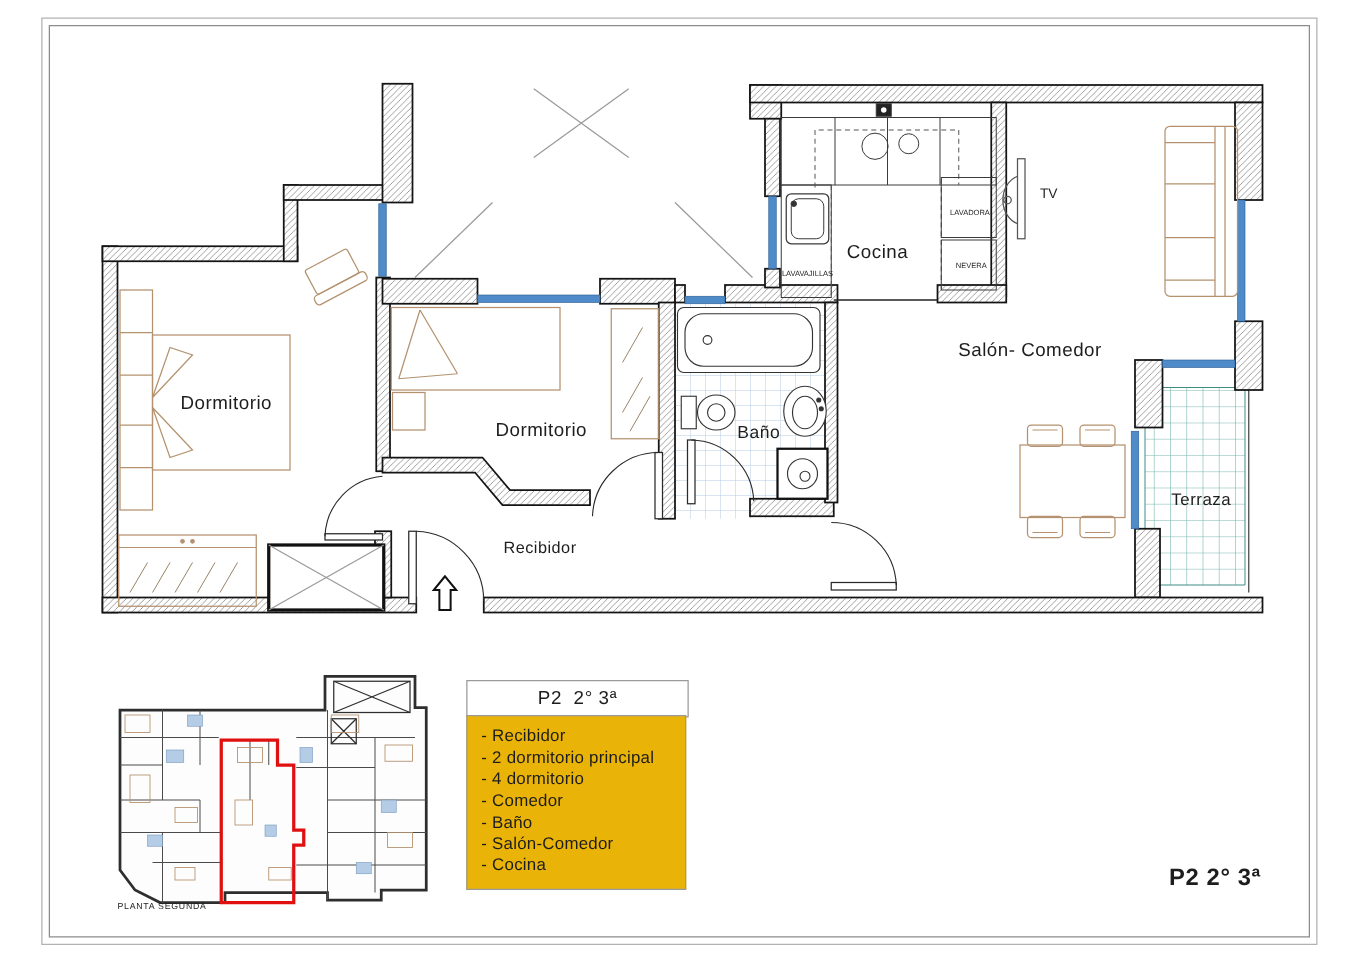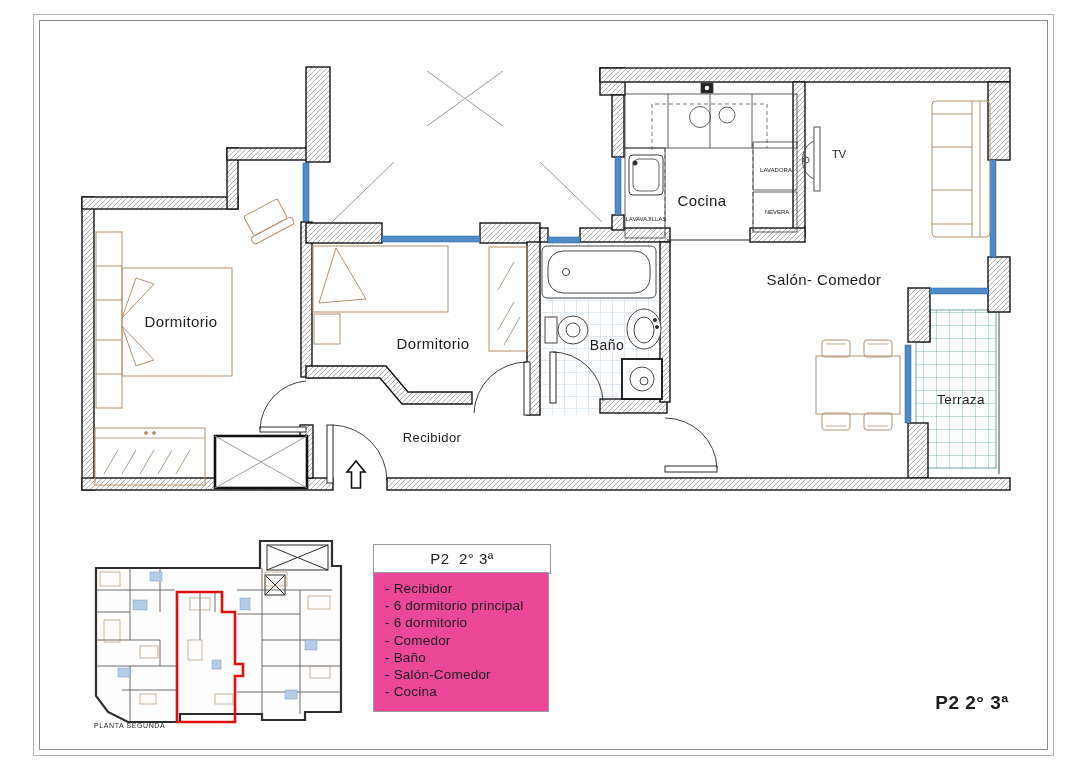--- a/index.html
+++ b/index.html
@@ -11,21 +11,21 @@
   .frame-inner{position:absolute;left:39px;top:20px;width:1007px;height:728px;border:1.5px solid #8c8c8c;}
   svg{position:absolute;left:0;top:0;}
   svg text{font-family:"Liberation Sans","DejaVu Sans",sans-serif;fill:#1d1d1d;}
   .room-label{letter-spacing:.4px;}
   .legend-title{
     position:absolute;left:373px;top:544px;width:176px;height:28px;background:#fff;
     border:1px solid #9a9a9a;text-align:center;line-height:28px;font-size:15px;
     letter-spacing:.5px;white-space:pre;
   }
   .legend-body{
-    position:absolute;left:373px;top:572px;width:176px;height:140px;background:#ec4899;
+    position:absolute;left:373px;top:572px;width:176px;height:140px;background:#eab308;
     border:1px solid #9a9a9a;box-sizing:border-box;padding:7px 0 0 11px;
   }
   .legend-item{font-size:13.5px;line-height:17.2px;letter-spacing:.2px;white-space:pre;}
   .minimap-caption{position:absolute;left:94px;top:722px;font-size:7px;letter-spacing:.6px;}
   .sheet-code{
     position:absolute;left:920px;top:692px;width:104px;text-align:center;
     font-size:19px;font-weight:700;letter-spacing:.5px;white-space:pre;
   }
 </style>
 </head>
@@ -245,22 +245,22 @@
         <rect x="215" y="694" width="18" height="10"></rect>
           <rect x="140" y="694" width="16" height="10"></rect>
       </g>
       <path d="M177,592 L222,592 L222,612 L235,612 L235,664 L243,664 L243,676 L235,676 L235,722 L177,722 Z" fill="none" stroke="#e01010" stroke-width="2.6"></path>
     </g>
   </svg>
 
   <div class="legend-title">P2  2° 3ª</div>
   <div class="legend-body">
     <div class="legend-item">- Recibidor</div>
-    <div class="legend-item">- 6 dormitorio principal</div>
-    <div class="legend-item">- 6 dormitorio</div>
+    <div class="legend-item">- 2 dormitorio principal</div>
+    <div class="legend-item">- 4 dormitorio</div>
     <div class="legend-item">- Comedor</div>
     <div class="legend-item">- Baño</div>
     <div class="legend-item">- Salón-Comedor</div>
     <div class="legend-item">- Cocina</div>
   </div>
 
   <div class="minimap-caption">PLANTA SEGUNDA</div>
   <div class="sheet-code">P2 2° 3ª</div>
 </div>
 

